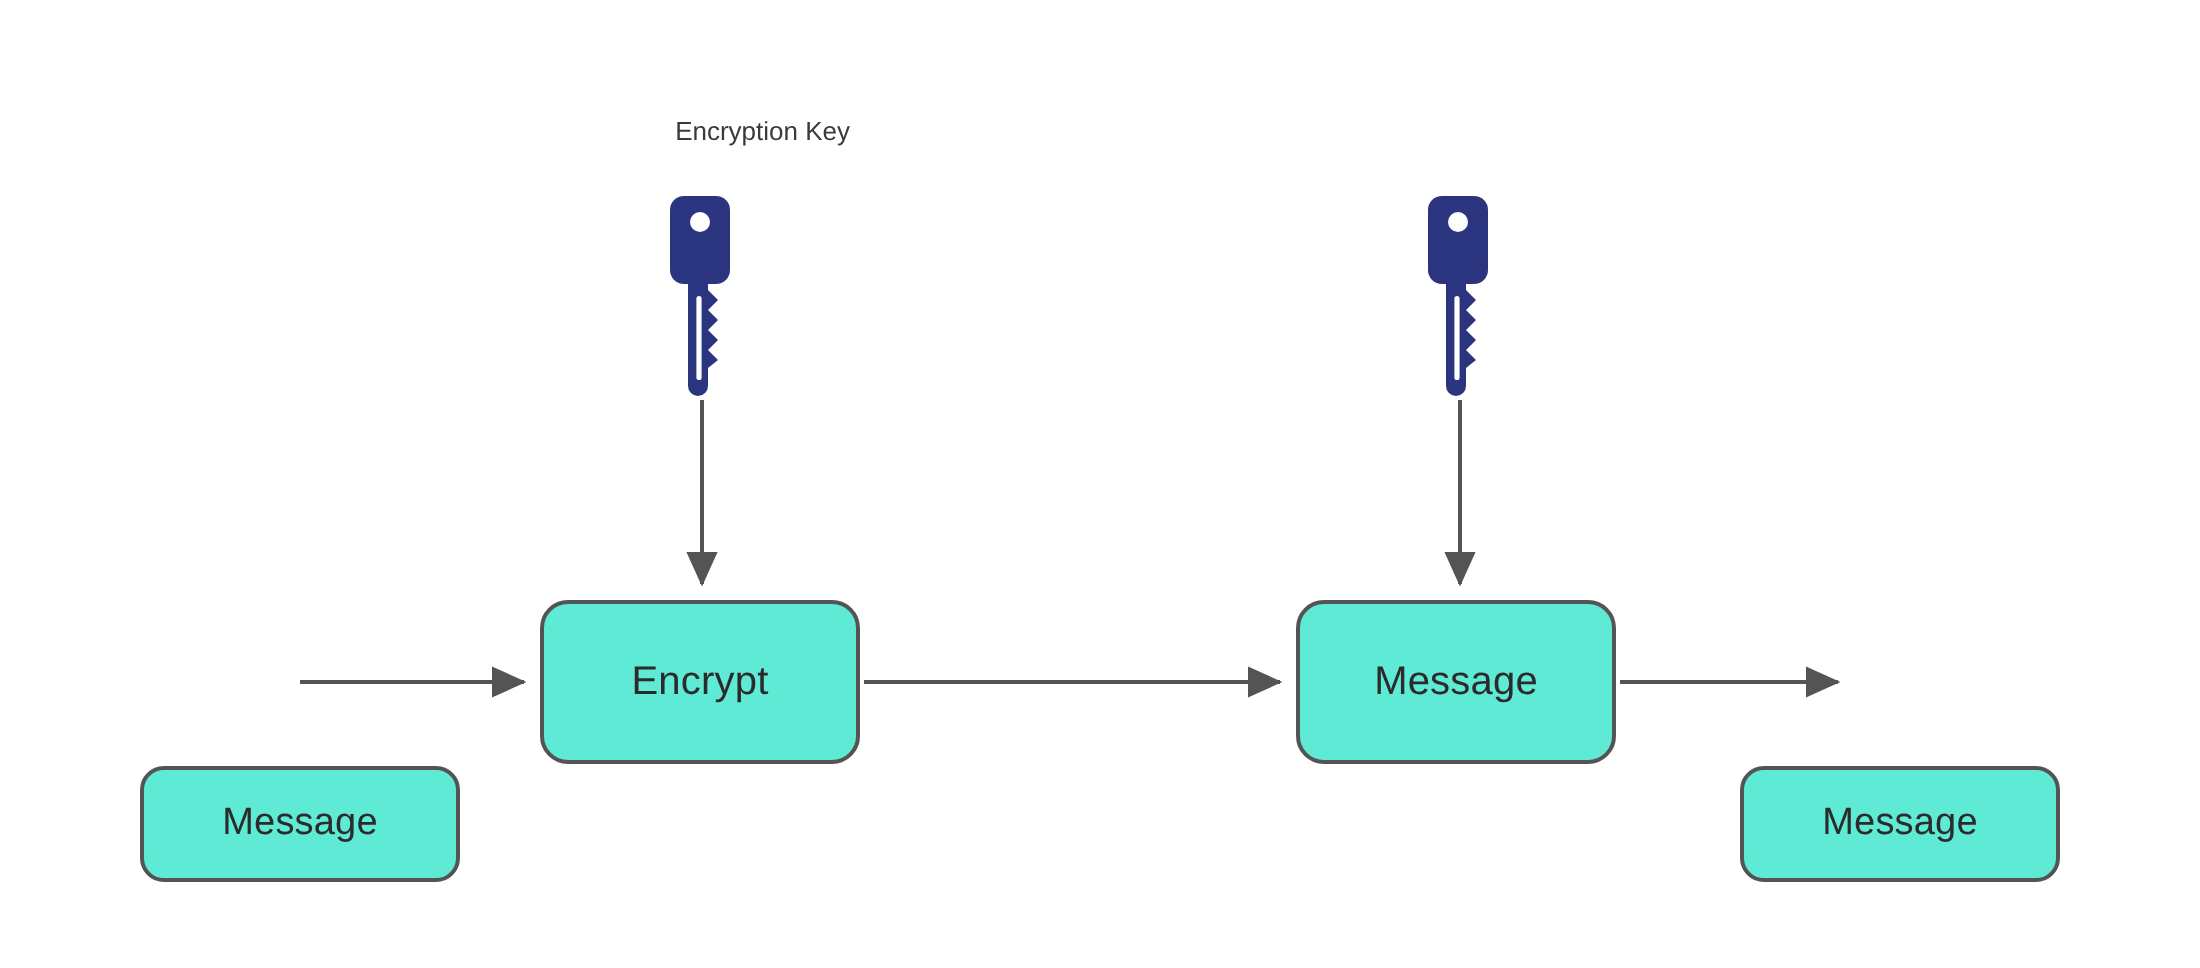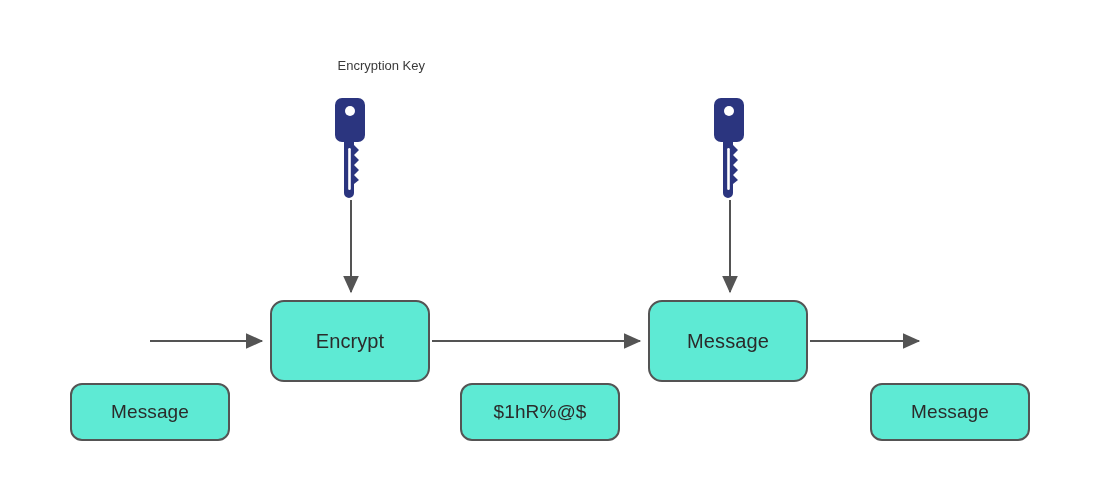--- a/index.html
+++ b/index.html
@@ -93,19 +93,18 @@
       <circle cx="17" cy="13" r="5" fill="#ffffff"></circle>
       <path d="M11,42 L11,95 a5,5 0 0 0 10,0 L21,86 l5,-4 l-5,-5 l5,-5 l-5,-5 l5,-5 l-5,-5 l5,-5 l-5,-5 L21,42 z" fill="#2b357f"></path>
       <rect x="15.2" y="50" width="2.6" height="42" rx="1.3" fill="#ffffff"></rect>
     </svg>
   </div>
 
   <div class="node-box" style="left:70px; top:383px; width:160px; height:58px;">Message</div>
 
   <div class="node-box proc-box" style="left:270px; top:300px; width:160px; height:82px;">Encrypt</div>
 
-  <div class="node-box" style="left:460px; top:383px; width:160px; height:58px;">$1hR%@$</div>
 
   <div class="node-box proc-box" style="left:648px; top:300px; width:160px; height:82px;">Message</div>
 
   <div class="node-box" style="left:870px; top:383px; width:160px; height:58px;">Message</div>
 
 </div>
 
 </body></html>

